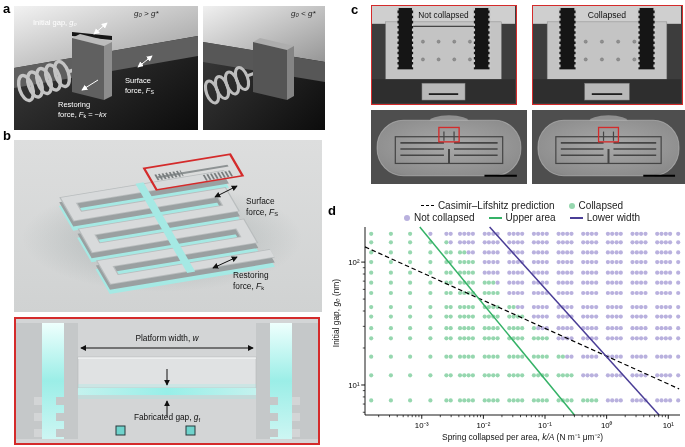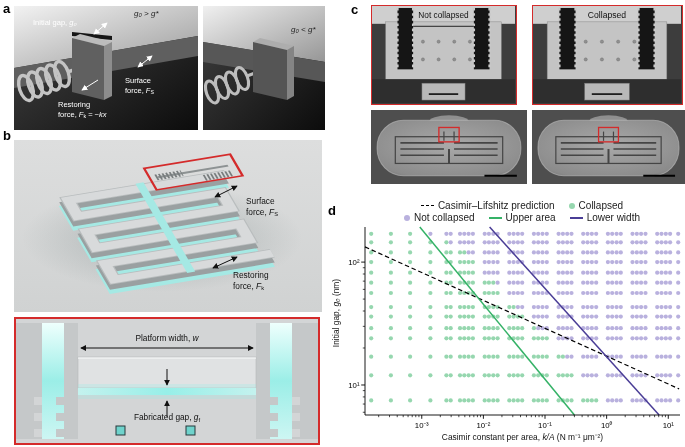--- a/index.html
+++ b/index.html
@@ -105,21 +105,21 @@
         <ellipse cx="29" cy="77" rx="5.6" ry="11.5" transform="rotate(-20 29 77)"></ellipse>
         <ellipse cx="39" cy="72.5" rx="5.6" ry="11.5" transform="rotate(-20 39 72.5)"></ellipse>
         <line x1="44" y1="70" x2="52" y2="67"></line>
       </g>
       <g>
         <polygon points="50,36 57,32 91,40 84,44" fill="#adadad"></polygon>
         <polygon points="84,44 91,40 91,90 84,94" fill="#848484"></polygon>
         <polygon points="50,36 84,44 84,94 50,86" fill="#555"></polygon>
       </g>
     </svg>
-    <div class="lbl regime" style="left:88px;top:19px;color:#1f1f1f">g₀ &lt; g*</div>
+    <div class="lbl regime" style="left:88px;top:3px;color:#1f1f1f">g₀ &lt; g*</div>
   </div>
 
   <div class="pletter" style="left:3px;top:128px">b</div>
 
   <div class="scene" style="left:14px;top:140px;width:308px;height:172px">
     <svg width="308" height="172" viewBox="0 0 308 172">
       <defs>
         <linearGradient id="bbg" x1="0" y1="0" x2="0" y2="1">
           <stop offset="0" stop-color="#dddede"></stop>
             <stop offset="1" stop-color="#d0d2d2"></stop>
@@ -1064,17 +1064,17 @@
         <text x="281.6399045702278" y="228" text-anchor="middle" font-size="7.8" fill="#000" font-family="Liberation Sans, sans-serif">10⁰</text>
         <text x="343.26986497751346" y="228" text-anchor="middle" font-size="7.8" fill="#000" font-family="Liberation Sans, sans-serif">10¹</text>
         <text x="34.5" y="64.89537157624348" text-anchor="end" font-size="7.8" fill="#000" font-family="Liberation Sans, sans-serif">10²</text>
         <text x="34.5" y="187.79669635125768" text-anchor="end" font-size="7.8" fill="#000" font-family="Liberation Sans, sans-serif">10¹</text>
       </svg>
 
     <div class="axis-label" style="left:-64px;top:108px;width:150px;transform:rotate(-90deg)">
       <span>Initial gap, </span><i>g₀</i><span> (nm)</span>
     </div>
     <div class="axis-label" style="left:40px;top:231px;width:315px">
-      <span>Casimir constant per area, </span><i>k/A</i><span> (N m⁻¹ μm⁻²)</span>
+      <span>Spring collapsed per area, </span><i>k/A</i><span> (N m⁻¹ μm⁻²)</span>
     </div>
   </div>
 
 </div>
 
 </body></html>

